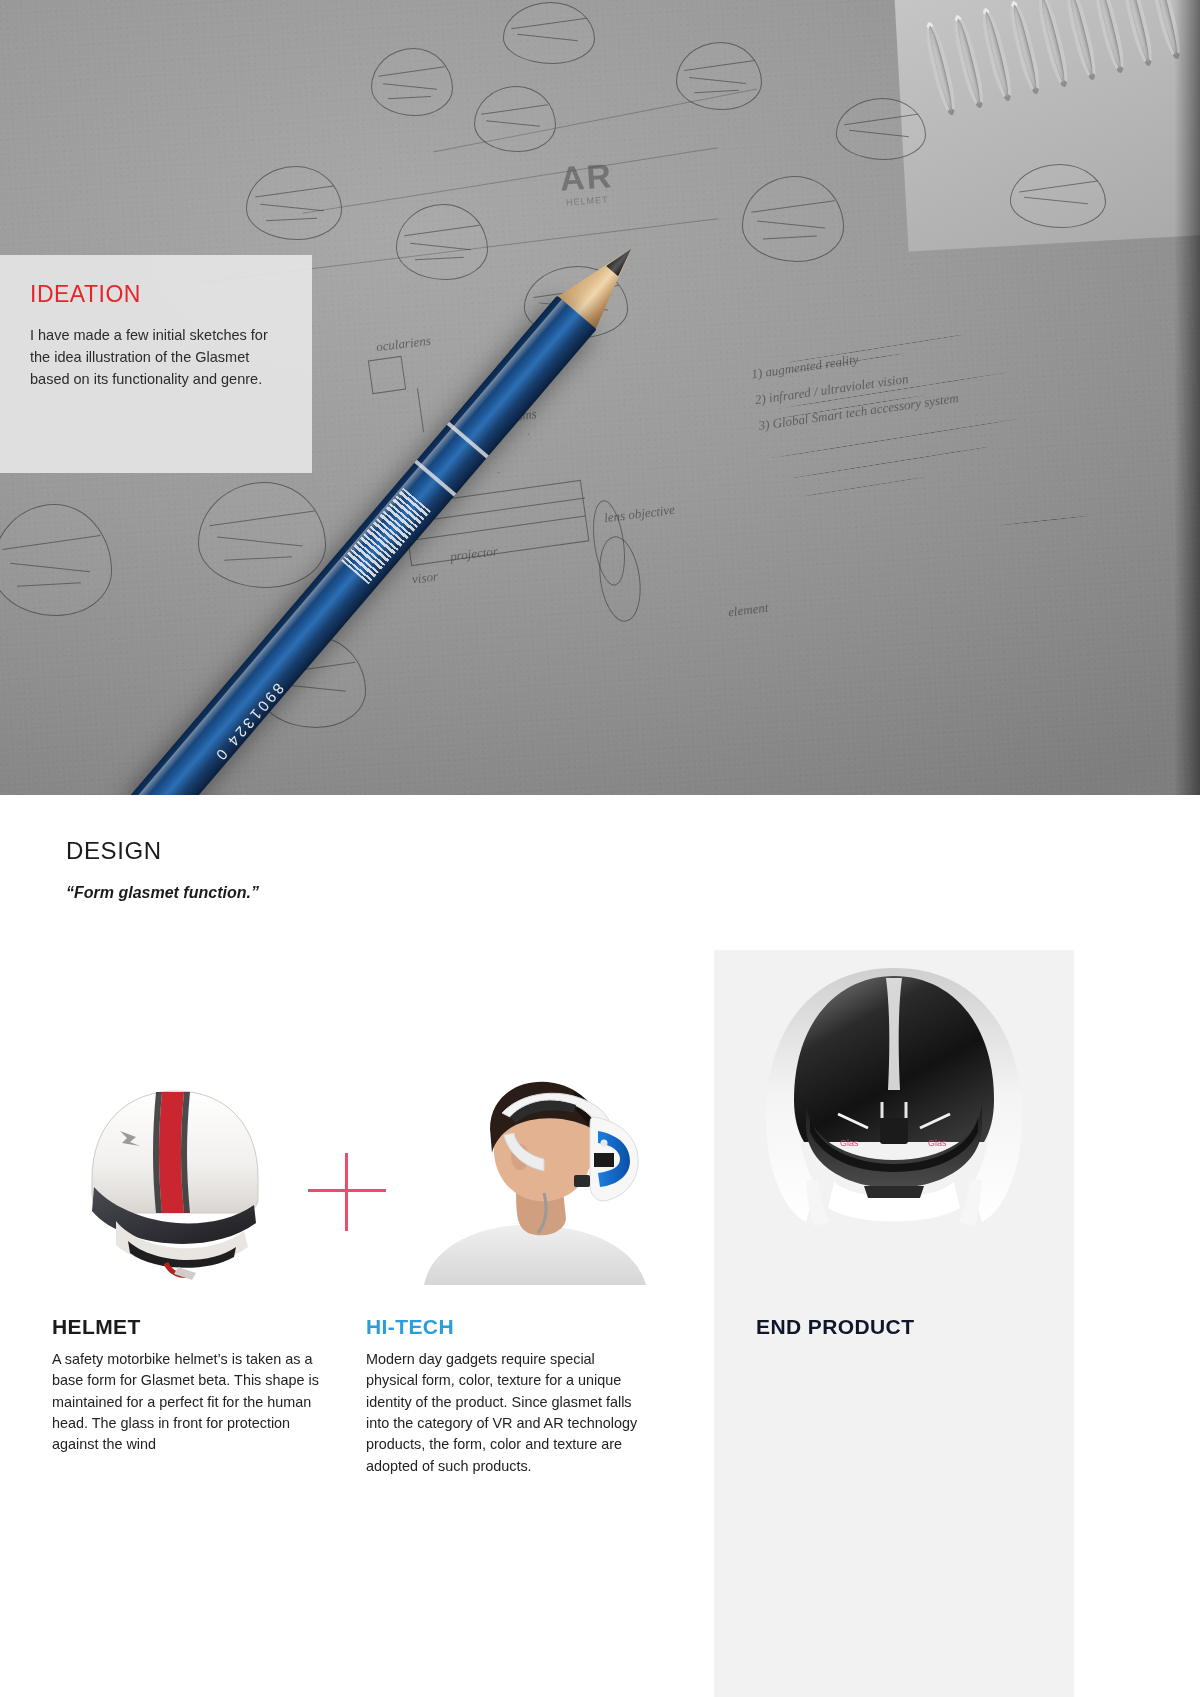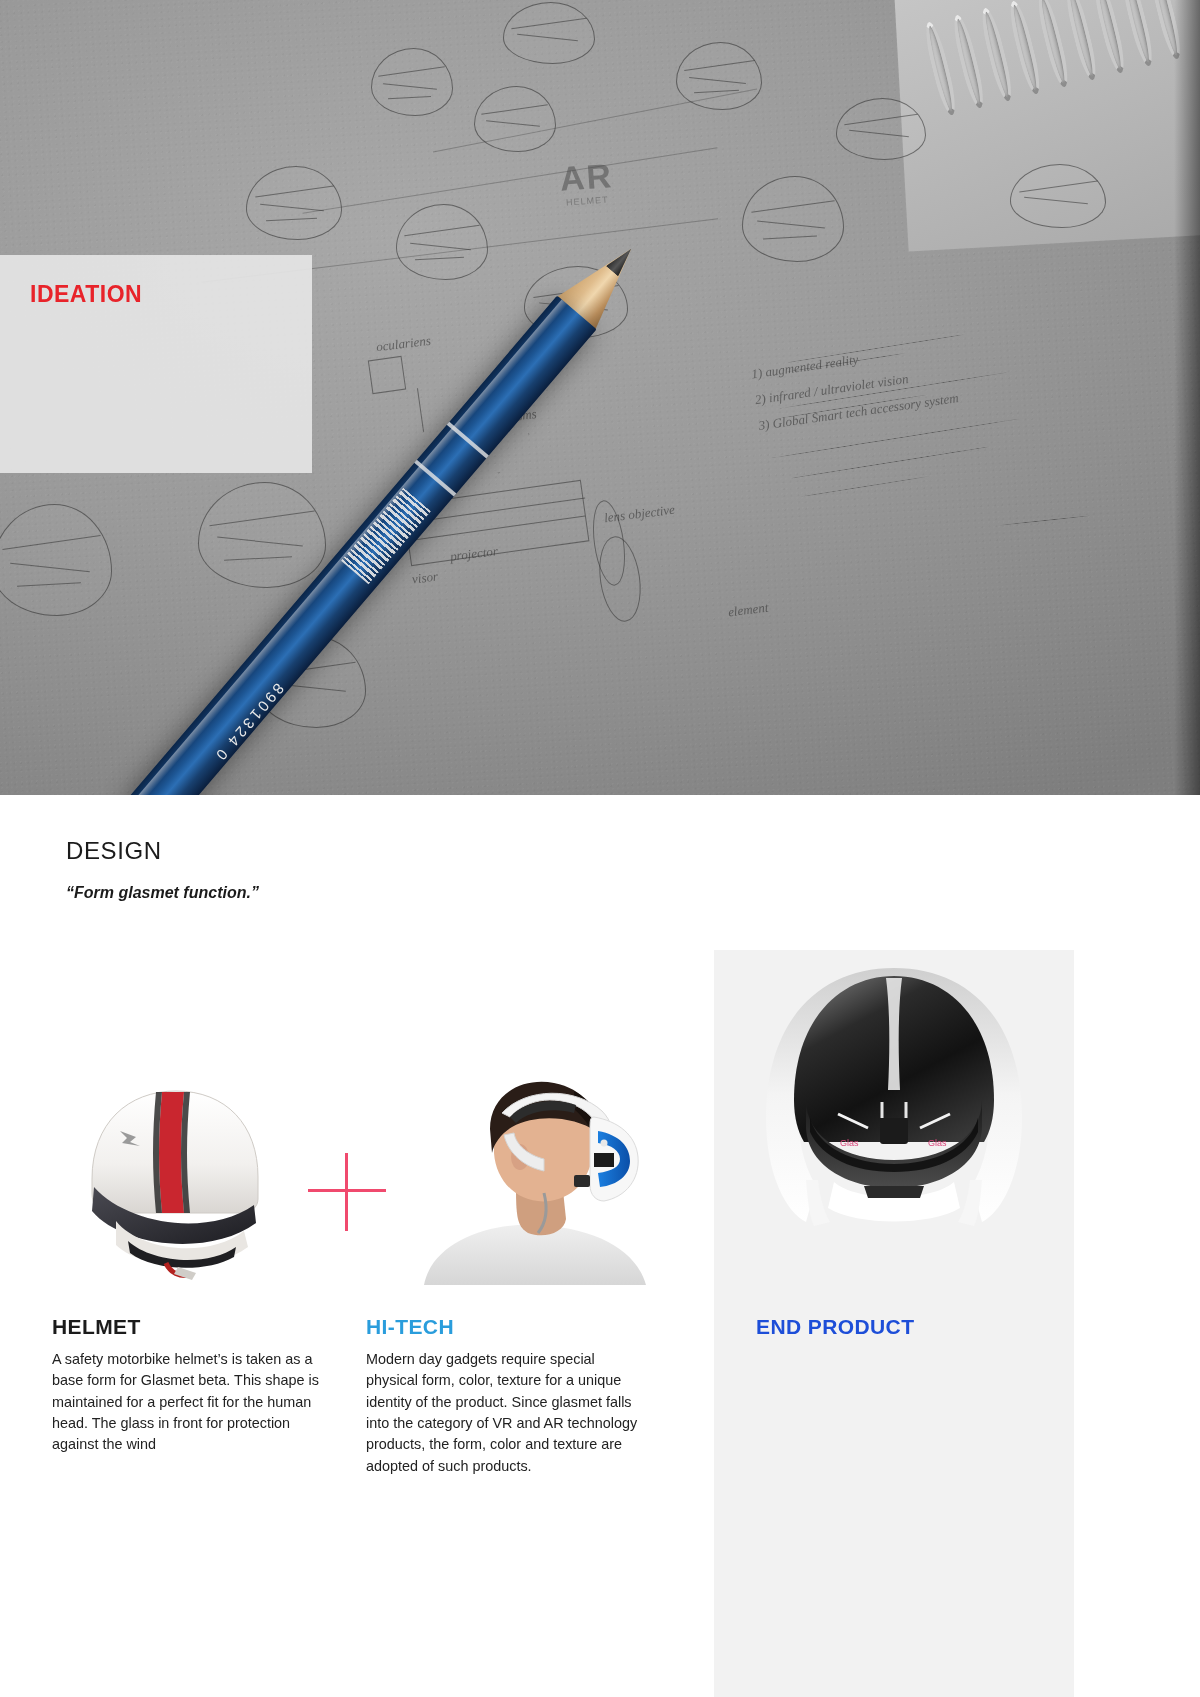--- a/index.html
+++ b/index.html
@@ -203,21 +203,21 @@
     position: absolute;
     left: 0; top: 255px;
     width: 312px; height: 218px;
     background: rgba(228,228,228,.93);
     padding: 26px 30px;
   }
   .ideation h2 {
     font-size: 23px;
     letter-spacing: .5px;
     color: #e8232a;
-    font-weight: 700;
+    font-weight: 400;
     margin-bottom: 16px;
   }
   .ideation p {
     font-size: 14.5px;
     line-height: 1.52;
     color: #2b2b2b;
   }
 
   
   .lower { position:absolute; left:0; top:795px; width:1200px; height:902px; background:#fff; }
@@ -261,21 +261,21 @@
 
   
   .cap { position:absolute; }
   .cap h3 { font-size: 21px; font-weight: 700; letter-spacing:.4px; margin-bottom: 10px; }
   .cap p  { font-size: 14.4px; line-height: 1.48; color:#222; }
   .cap.safety  { left: 52px;  top: 520px; width: 272px; }
   .cap.hitech  { left: 366px; top: 520px; width: 282px; }
   .cap.endprod { left: 756px; top: 520px; width: 290px; }
   .cap.safety h3  { color:#1b1b1b; }
   .cap.hitech h3  { color:#2a9ddc; }
-  .cap.endprod h3 { color:#1d4ed8; }
+  .cap.endprod h3 { color:#0f172a; }
 
   
   .helmet-svg, .vr-svg, .prod-svg { display:block; }
 </style>
 </head>
 <body>
 
 <div class="hero">
 
   <div class="desk"></div>
@@ -399,20 +399,21 @@
     <div class="band" style="top:250px;"></div>
     <div class="band" style="top:300px;"></div>
     <div class="barcode"></div>
     <div class="code">8901324 0</div>
   </div>
 
   <div class="binding-shadow"></div>
 
   <div class="ideation">
     <h2>IDEATION</h2>
+    <p>I have made a few initial sketches for the idea illustration of the Glasmet based on its functionality and genre.</p>
   </div>
 </div>
 
 <div class="lower">
 
   <div class="design-title">DESIGN</div>
   <div class="quote">“Form glasmet function.”</div>
 
   <div class="img-helmet">
     <svg class="helmet-svg" width="250" height="205" viewBox="0 0 250 205">

